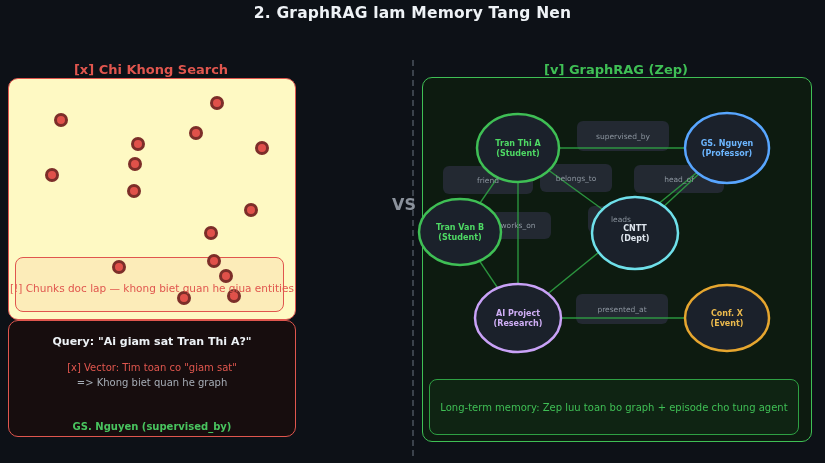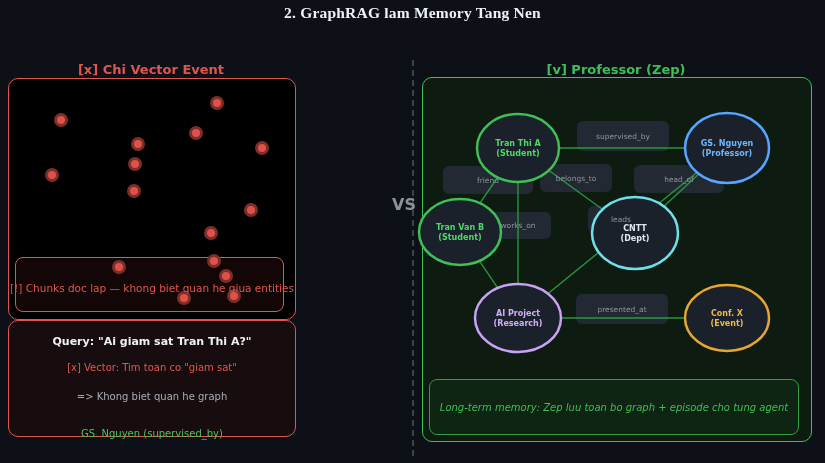--- a/index.html
+++ b/index.html
@@ -2,38 +2,38 @@
 <html><head>
 <meta charset="utf-8">
 <style>
   html,body { margin:0; padding:0; }
   body {
     width:825px; height:463px; position:relative; overflow:hidden;
     background:#0d1117; font-family:"DejaVu Sans", sans-serif;
   }
   .title {
     position:absolute; top:4px; left:0; width:825px; text-align:center;
-    color:#eef2f6; font-size:15.5px; font-weight:bold; letter-spacing:.2px;font-family:Liberation Serif, serif;
+    color:#eef2f6; font-size:15.5px; font-weight:bold; letter-spacing:.2px;
   }
   .divider {
     position:absolute; left:412px; top:60px; height:396px; width:0;
     border-left:2px dashed #3b424b;
   }
   .vs {
     position:absolute; left:392px; top:195px; width:42px; text-align:left;
     color:#8b929c; font-weight:bold; font-size:16px;
   }
   .panel-header { position:absolute; top:62px; font-size:13px; font-weight:bold; text-align:center; }
   .header-left  { left:8px;   width:286px; color:#e0564e; }
   .header-right { left:422px; width:388px; color:#3fbf55; }
 
   
   .panel-left {
     position:absolute; left:8px; top:78px; width:286px; height:240px;
-    border:1.5px solid #e0564e; border-radius:10px; background:#000000;
+    border:1.5px solid #e0564e; border-radius:10px; background:#fef9c3;
   }
   .warning-box {
     position:absolute; left:6px; top:178px; width:267px; height:53px;
     border:1.5px solid #e0564e; border-radius:8px;
     background:rgba(224,86,78,0.08); z-index:1;
   }
   .dots-layer { position:absolute; left:0; top:0; width:100%; height:100%; z-index:2; }
   .dot {
     position:absolute; width:8px; height:8px; border-radius:50%;
     background:#e0514a; border:3px solid #7c2e29;
@@ -43,51 +43,51 @@
     position:absolute; left:0; top:203px; width:100%; z-index:3;
     text-align:center; color:#e0564e; font-size:10.5px;
   }
   .query-box {
     position:absolute; left:8px; top:320px; width:286px; height:115px;
     border:1.5px solid #e0564e; border-radius:10px; background:#170d0e;
   }
   .qline { position:absolute; left:0; width:100%; text-align:center; font-size:10px; }
   .q1 { top:14px;  color:#edf1f5; font-weight:bold; font-size:11px; }
   .q2 { top:41px;  color:#e0564e; }
-  .q3 { top:70px;  color:#a6adb6; }
+  .q3 { top:56px;  color:#a6adb6; }
   .q4 { top:82px;  color:#49c45f; }
-  .q5 { top:107px; color:#49c45f; }
+  .q5 { top:100px; color:#49c45f;font-weight:bold; }
 
   
   .panel-right {
     position:absolute; left:422px; top:77px; width:388px; height:363px;
     border:1.5px solid #3fbf55; border-radius:10px; background:#0d1b10;
   }
   svg.graph { position:absolute; left:0; top:0; overflow:visible; }
   .edge { stroke:#2ea043; stroke-width:1.4; opacity:.9; }
   .lblrect { fill:#232932; }
   .lbltext { fill:#8b949e; font-size:7.5px; text-anchor:middle; font-family:"DejaVu Sans", sans-serif; }
   .node { fill:#1b212b; stroke-width:2.5; }
   .ntext { font-size:8px; font-weight:bold; text-anchor:middle; font-family:"DejaVu Sans", sans-serif; }
   .memory-box {
     position:absolute; left:6px; top:301px; width:368px; height:54px;
     border:1px solid #2ea043; border-radius:8px; background:rgba(46,160,67,0.07);
-    display:flex; align-items:center; justify-content:center;font-style:italic;
+    display:flex; align-items:center; justify-content:center;
   }
   .memory-text { color:#3fbf55; font-size:10px; text-align:center; }
 </style>
 </head>
 <body>
 
 <div class="title">2. GraphRAG lam Memory Tang Nen</div>
 <div class="divider"></div>
 <div class="vs">VS</div>
 
-<div class="panel-header header-left">[x] Chi Vector Event</div>
-<div class="panel-header header-right">[v] Professor (Zep)</div>
+<div class="panel-header header-left">[x] Chi Khong Search</div>
+<div class="panel-header header-right">[v] GraphRAG (Zep)</div>
 
 <div class="panel-left">
   <div class="warning-box"></div>
   <div class="dots-layer">
       <div class="dot" style="left: 208px; top: 24px;"></div>
       <div class="dot" style="left: 52px; top: 41px;"></div>
       <div class="dot" style="left: 187px; top: 54px;"></div>
       <div class="dot" style="left: 129px; top: 65px;"></div>
       <div class="dot" style="left: 253px; top: 69px;"></div>
       <div class="dot" style="left: 126px; top: 85px;"></div>

